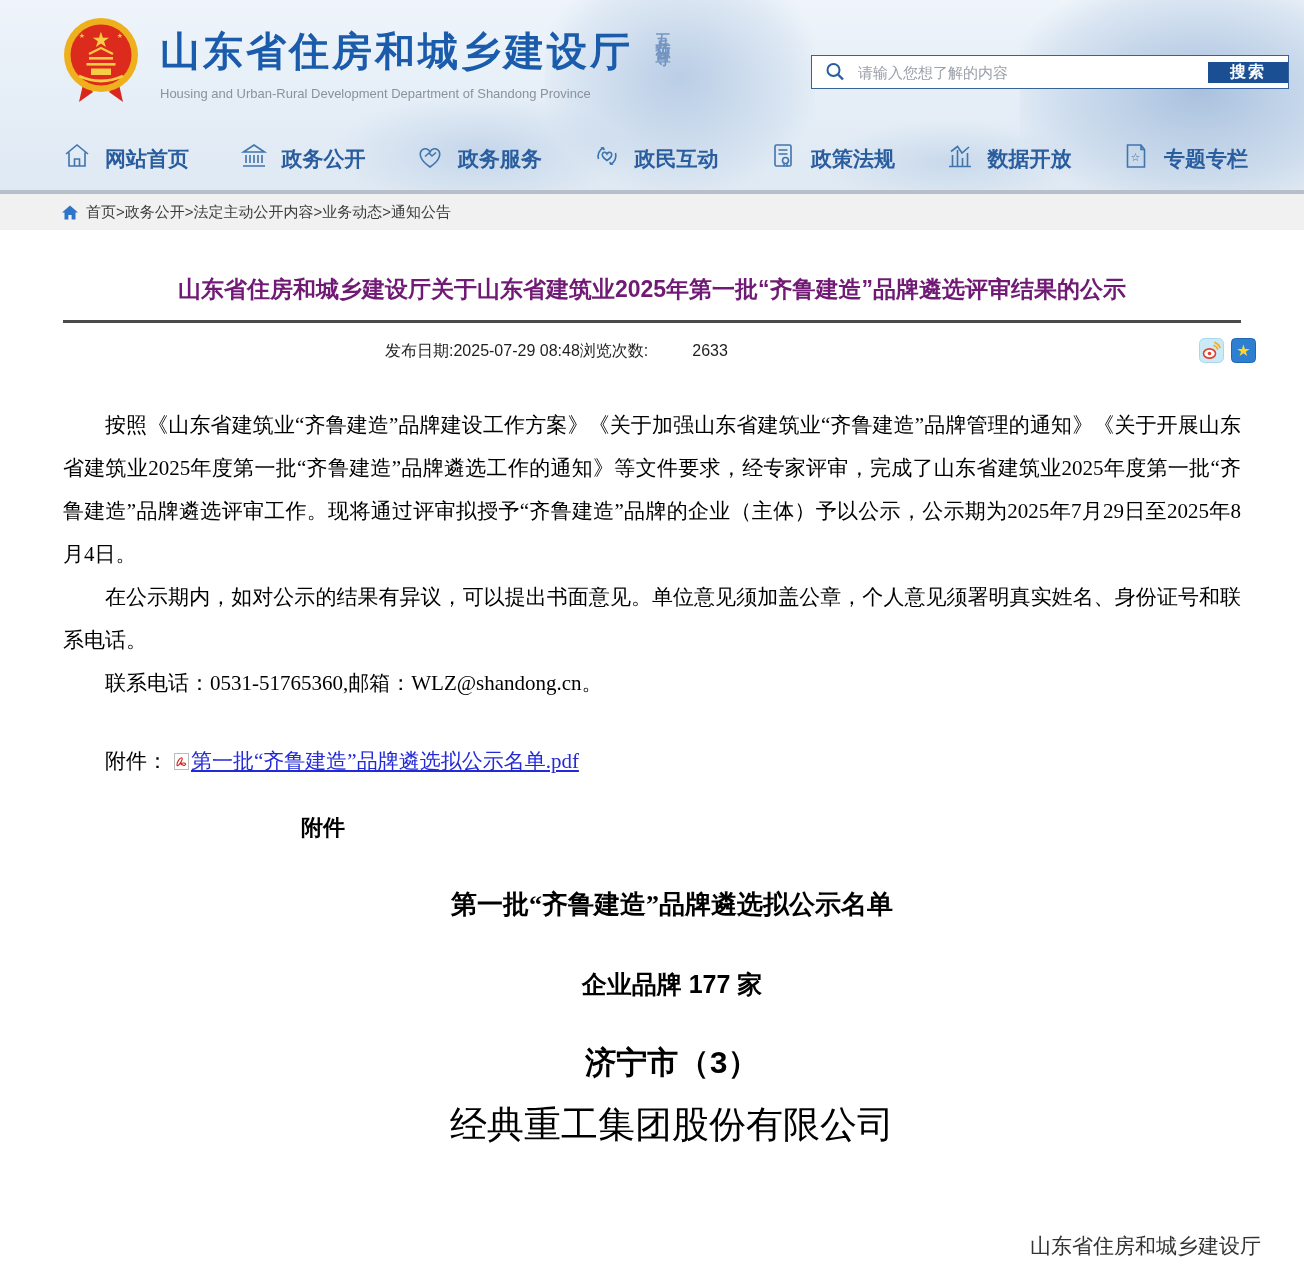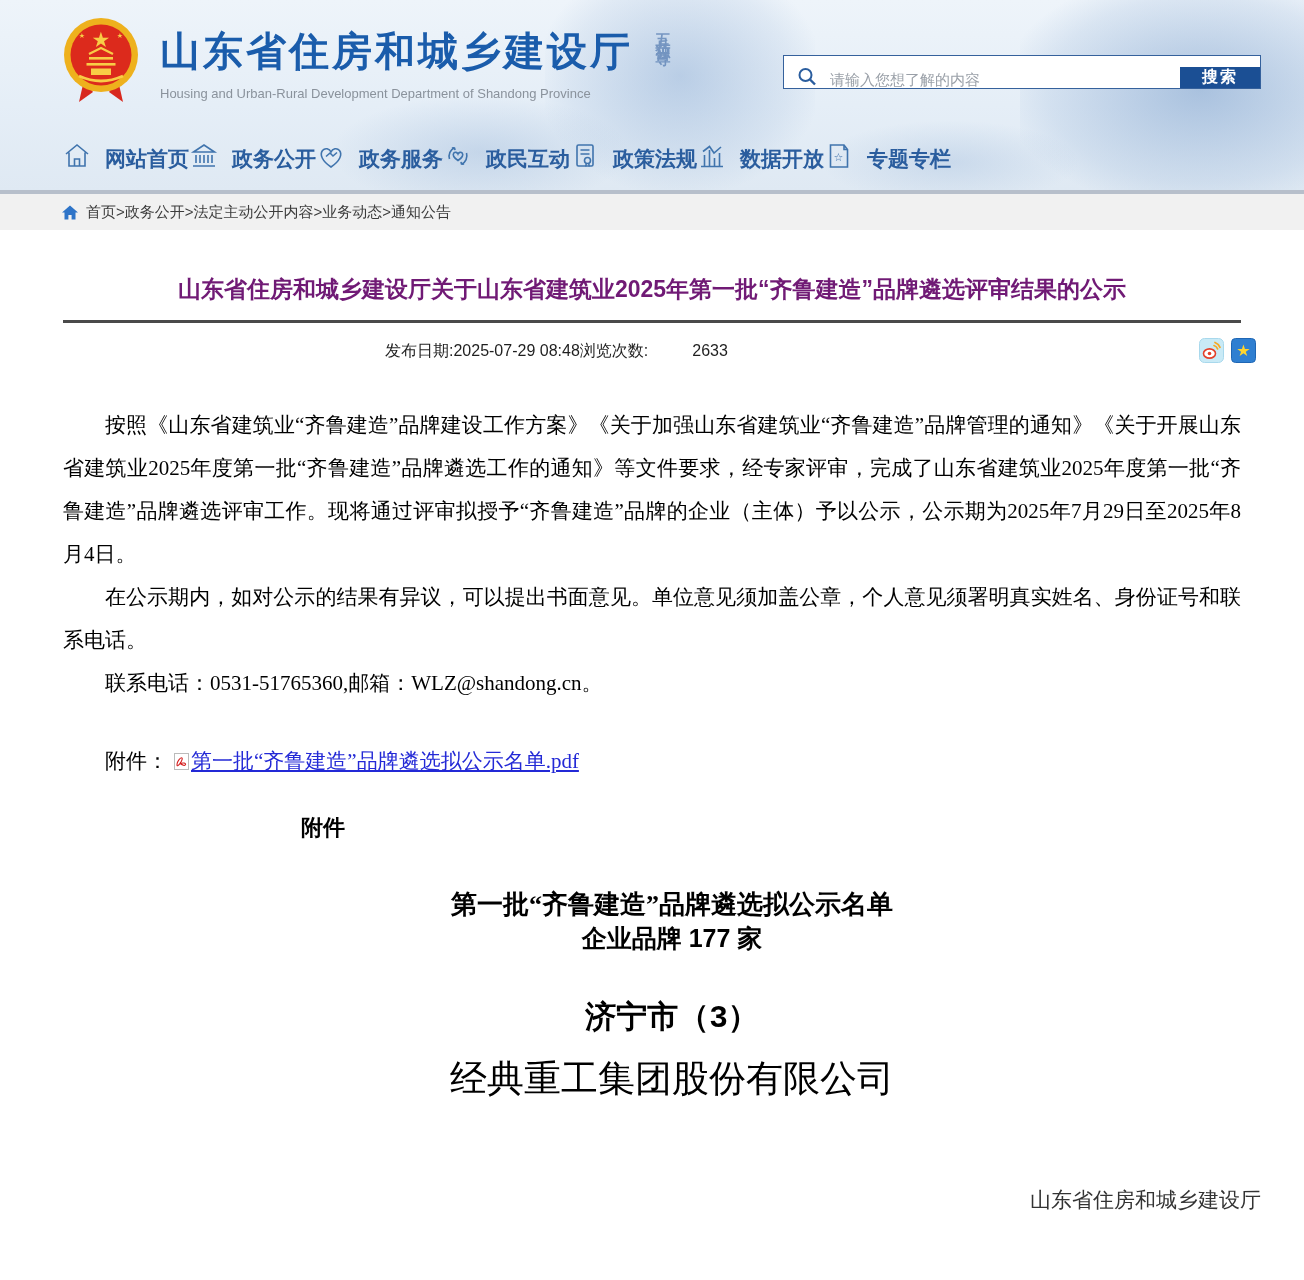--- a/index.html
+++ b/index.html
@@ -21,30 +21,30 @@
   .watermark { position:absolute; left:653px; top:22px; writing-mode:vertical-rl;
                font-family:"Liberation Serif","DejaVu Serif",serif; font-weight:bold;
                font-size:15px; letter-spacing:5px; color:#3f6aa6; opacity:.6; }
 
   .logo-row { position:absolute; left:62px; top:16px; display:flex; align-items:center; }
   .emblem { width:78px; height:92px; }
   .titles { margin-left:20px; }
   .site-title { font-size:40px; font-weight:bold; color:#1a5cab; letter-spacing:3px; }
   .site-sub { font-size:13px; color:#8a929c; margin-top:7px; }
 
-  .search { position:absolute; left:783px; top:55px; width:478px; height:34px;
-            display:flex; align-items:flex-end; background:#fff; border:1px solid #35619c; }
+  .search { position:absolute; left:811px; top:55px; width:478px; height:34px;
+            display:flex; align-items:center; background:#fff; border:1px solid #35619c; }
   .search-ico { width:46px; display:flex; align-items:center; justify-content:center; }
   .search input { flex:1; border:none; outline:none; font-size:15px; color:#333; }
   .search input::placeholder { color:#9aa0a8; }
   .search-btn { width:80px; border:none; background:#1b4f94; color:#fff;
                 font-size:16px; font-weight:bold; letter-spacing:2px; cursor:pointer; }
 
-  .nav { position:absolute; left:62px; right:68px; bottom:14px;
-         display:flex; align-items:center; }
+  .nav { position:absolute; left:62px; right:56px; bottom:14px;
+         display:flex; justify-content:space-between; align-items:center; }
   .nav-item { display:flex; align-items:center; gap:13px; color:#2a5d9e;
               font-size:21px; font-weight:bold; cursor:pointer; white-space:nowrap; }
   .nav-item svg { width:30px; height:30px; stroke:#4074ad; fill:none; stroke-width:1.6; }
 
   .banner-divider { height:4px; background:#b7bfcb; }
 
   
   .crumb { height:36px; background:#f1f1f1; display:flex; align-items:center;
            padding-left:62px; font-size:15px; color:#3c3c3c; }
   .crumb-home { margin-right:8px; display:flex; }
@@ -68,21 +68,21 @@
 
   .attach { margin-top:42px; font-family:"Liberation Serif","DejaVu Serif",serif;
             font-size:21px; padding-left:2em; display:flex; align-items:center; }
   .attach .pdf { margin:0 2px 0 6px; display:flex; }
   .attach a { color:#2329d6; text-decoration:underline; cursor:pointer; }
 
   .doc { margin-top:38px; margin-left:238px; width:742px; color:#000; }
   .doc-annex  { font-size:22px; font-weight:bold; font-family:"Liberation Sans","DejaVu Sans",sans-serif; }
   .doc-title  { margin-top:44px; text-align:center; font-size:26px; font-weight:bold;
                 font-family:"Liberation Serif","DejaVu Serif",serif; }
-  .doc-sub    { text-align:center; font-size:25px; font-weight:bold;
+  .doc-sub    { margin-top:46px; text-align:center; font-size:25px; font-weight:bold;
                 font-family:"Liberation Sans","DejaVu Sans",sans-serif; }
   .doc-city   { margin-top:41px; text-align:center; font-size:31px; font-weight:bold;
                 font-family:Liberation Mono, monospace; }
   .doc-company{ margin-top:16px; text-align:center; font-size:37px; font-weight:normal;
                 font-family:"Liberation Serif","DejaVu Serif",serif; }
 
   .sign { margin-top:82px; text-align:right; margin-right:-20px;
           font-family:"Liberation Serif","DejaVu Serif",serif; font-size:21px; color:#333; }
 </style>
 </head>

